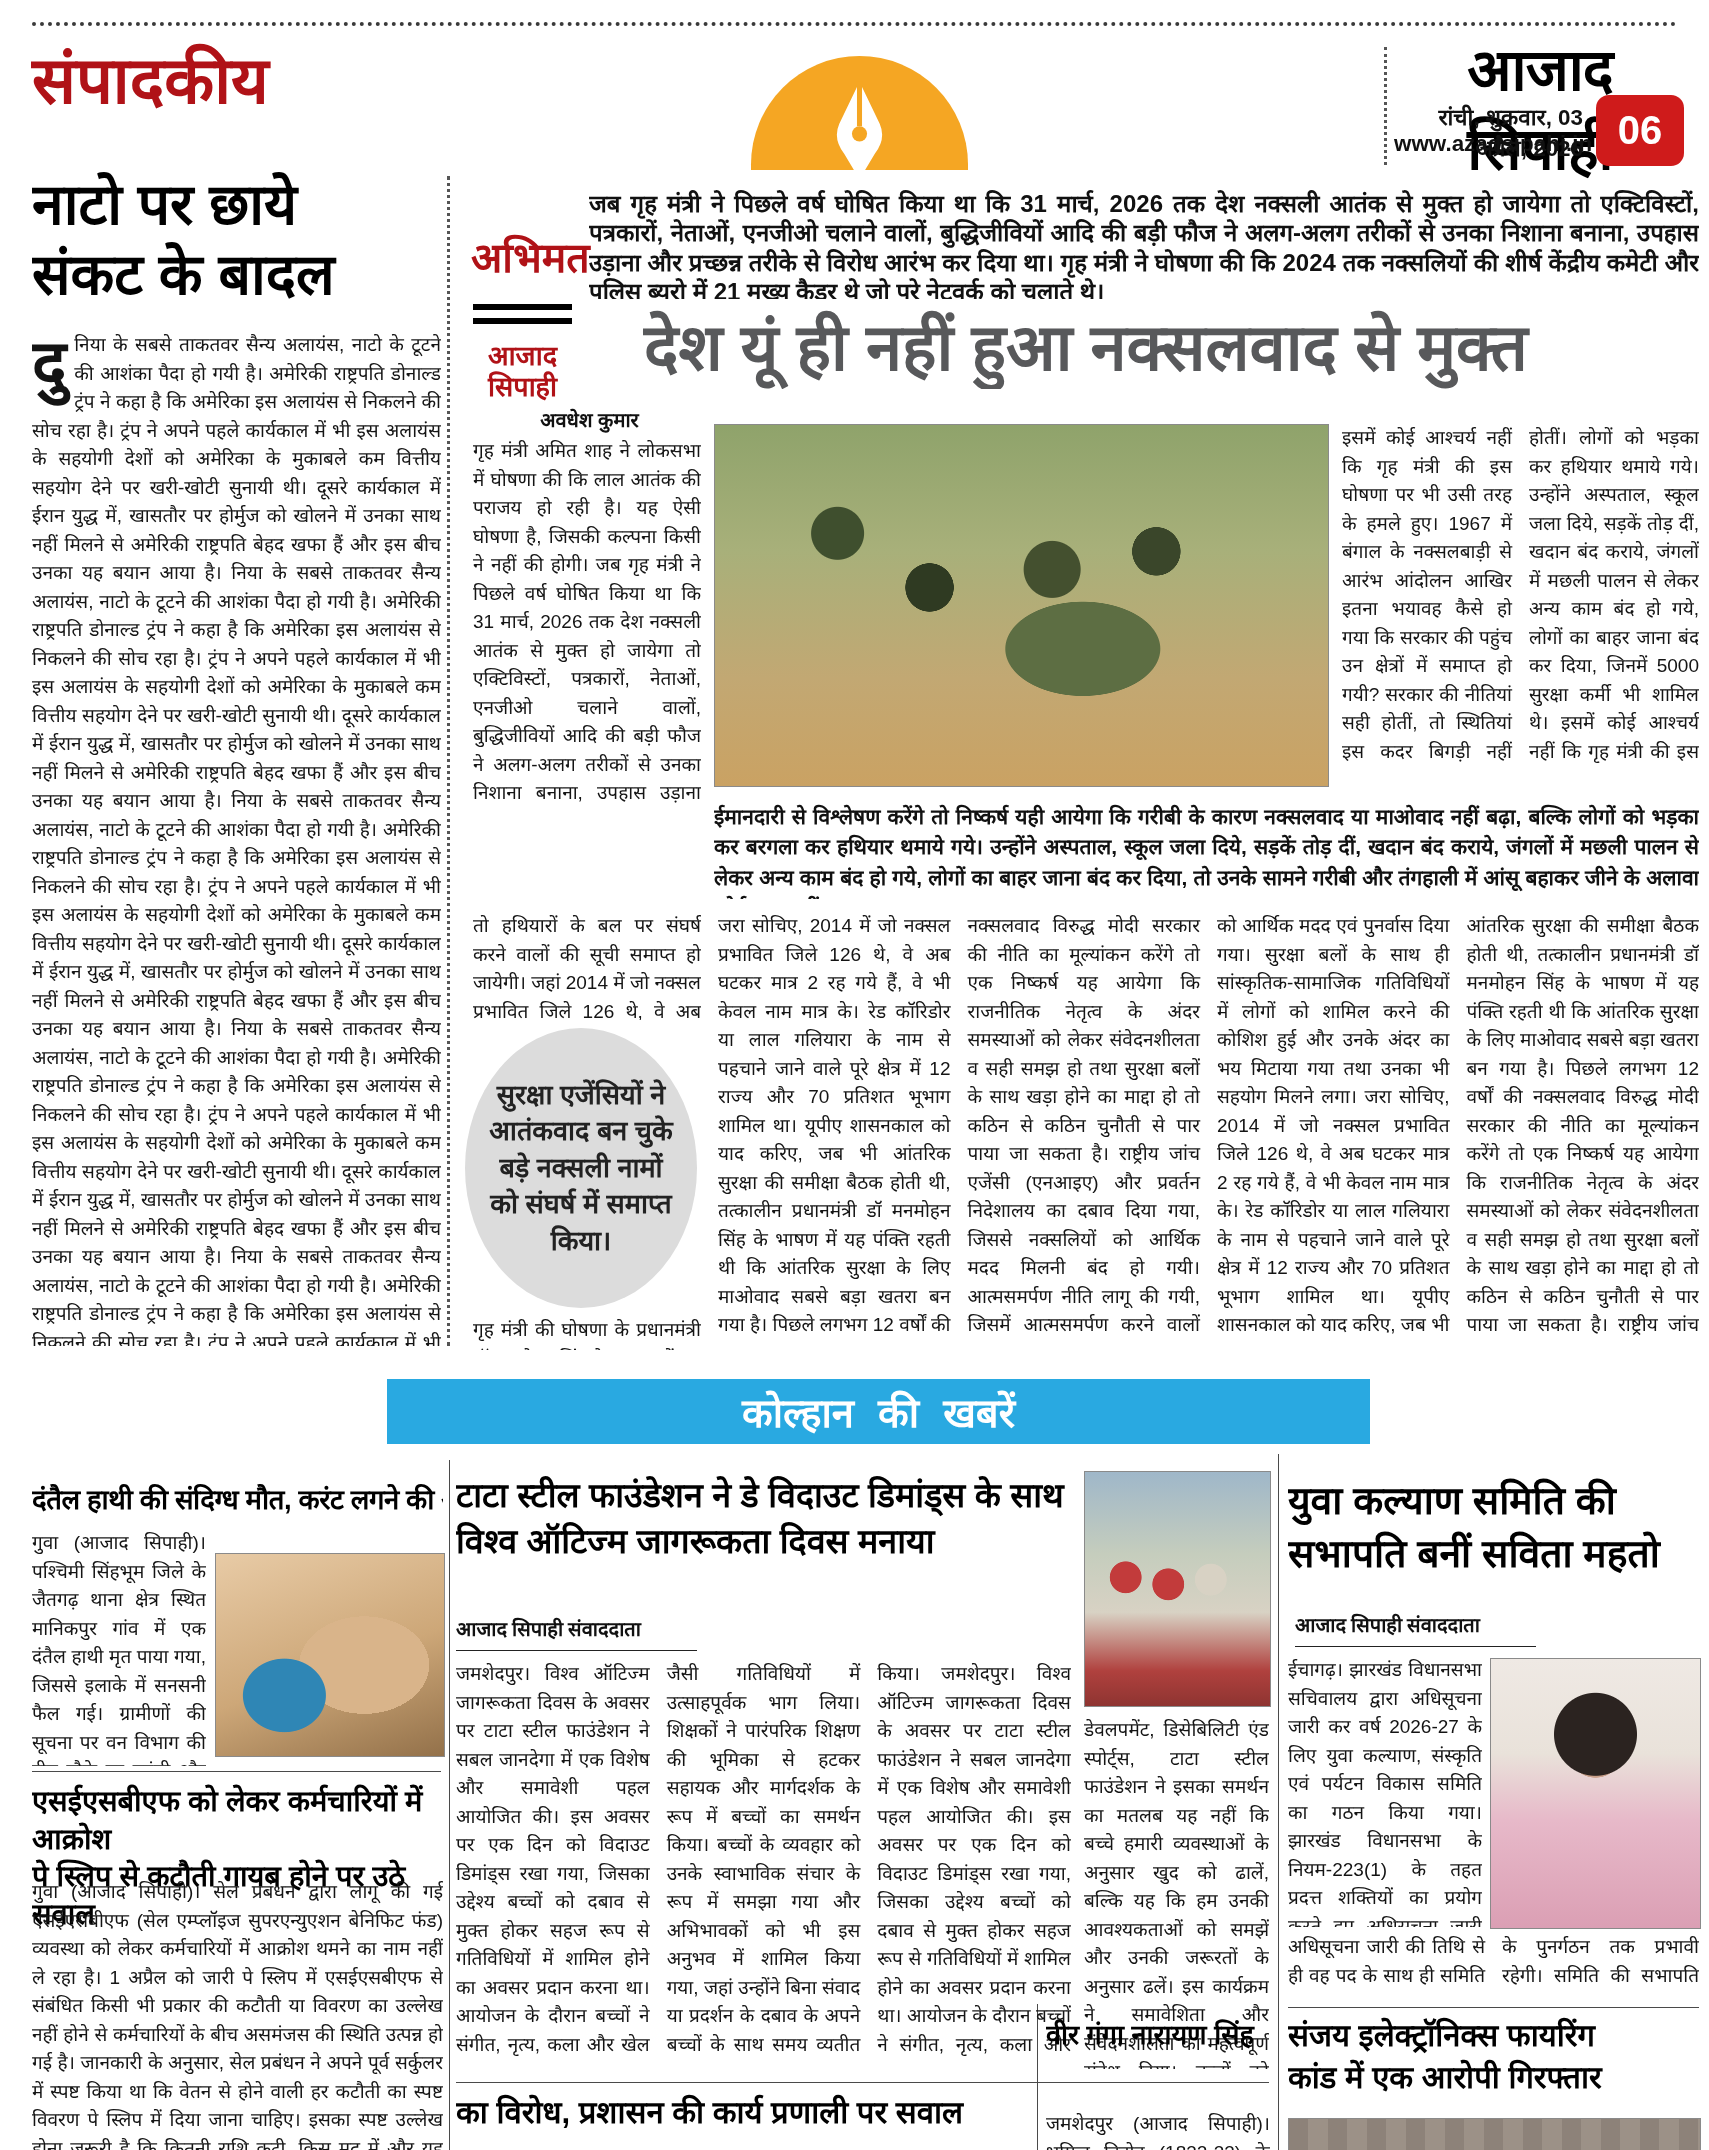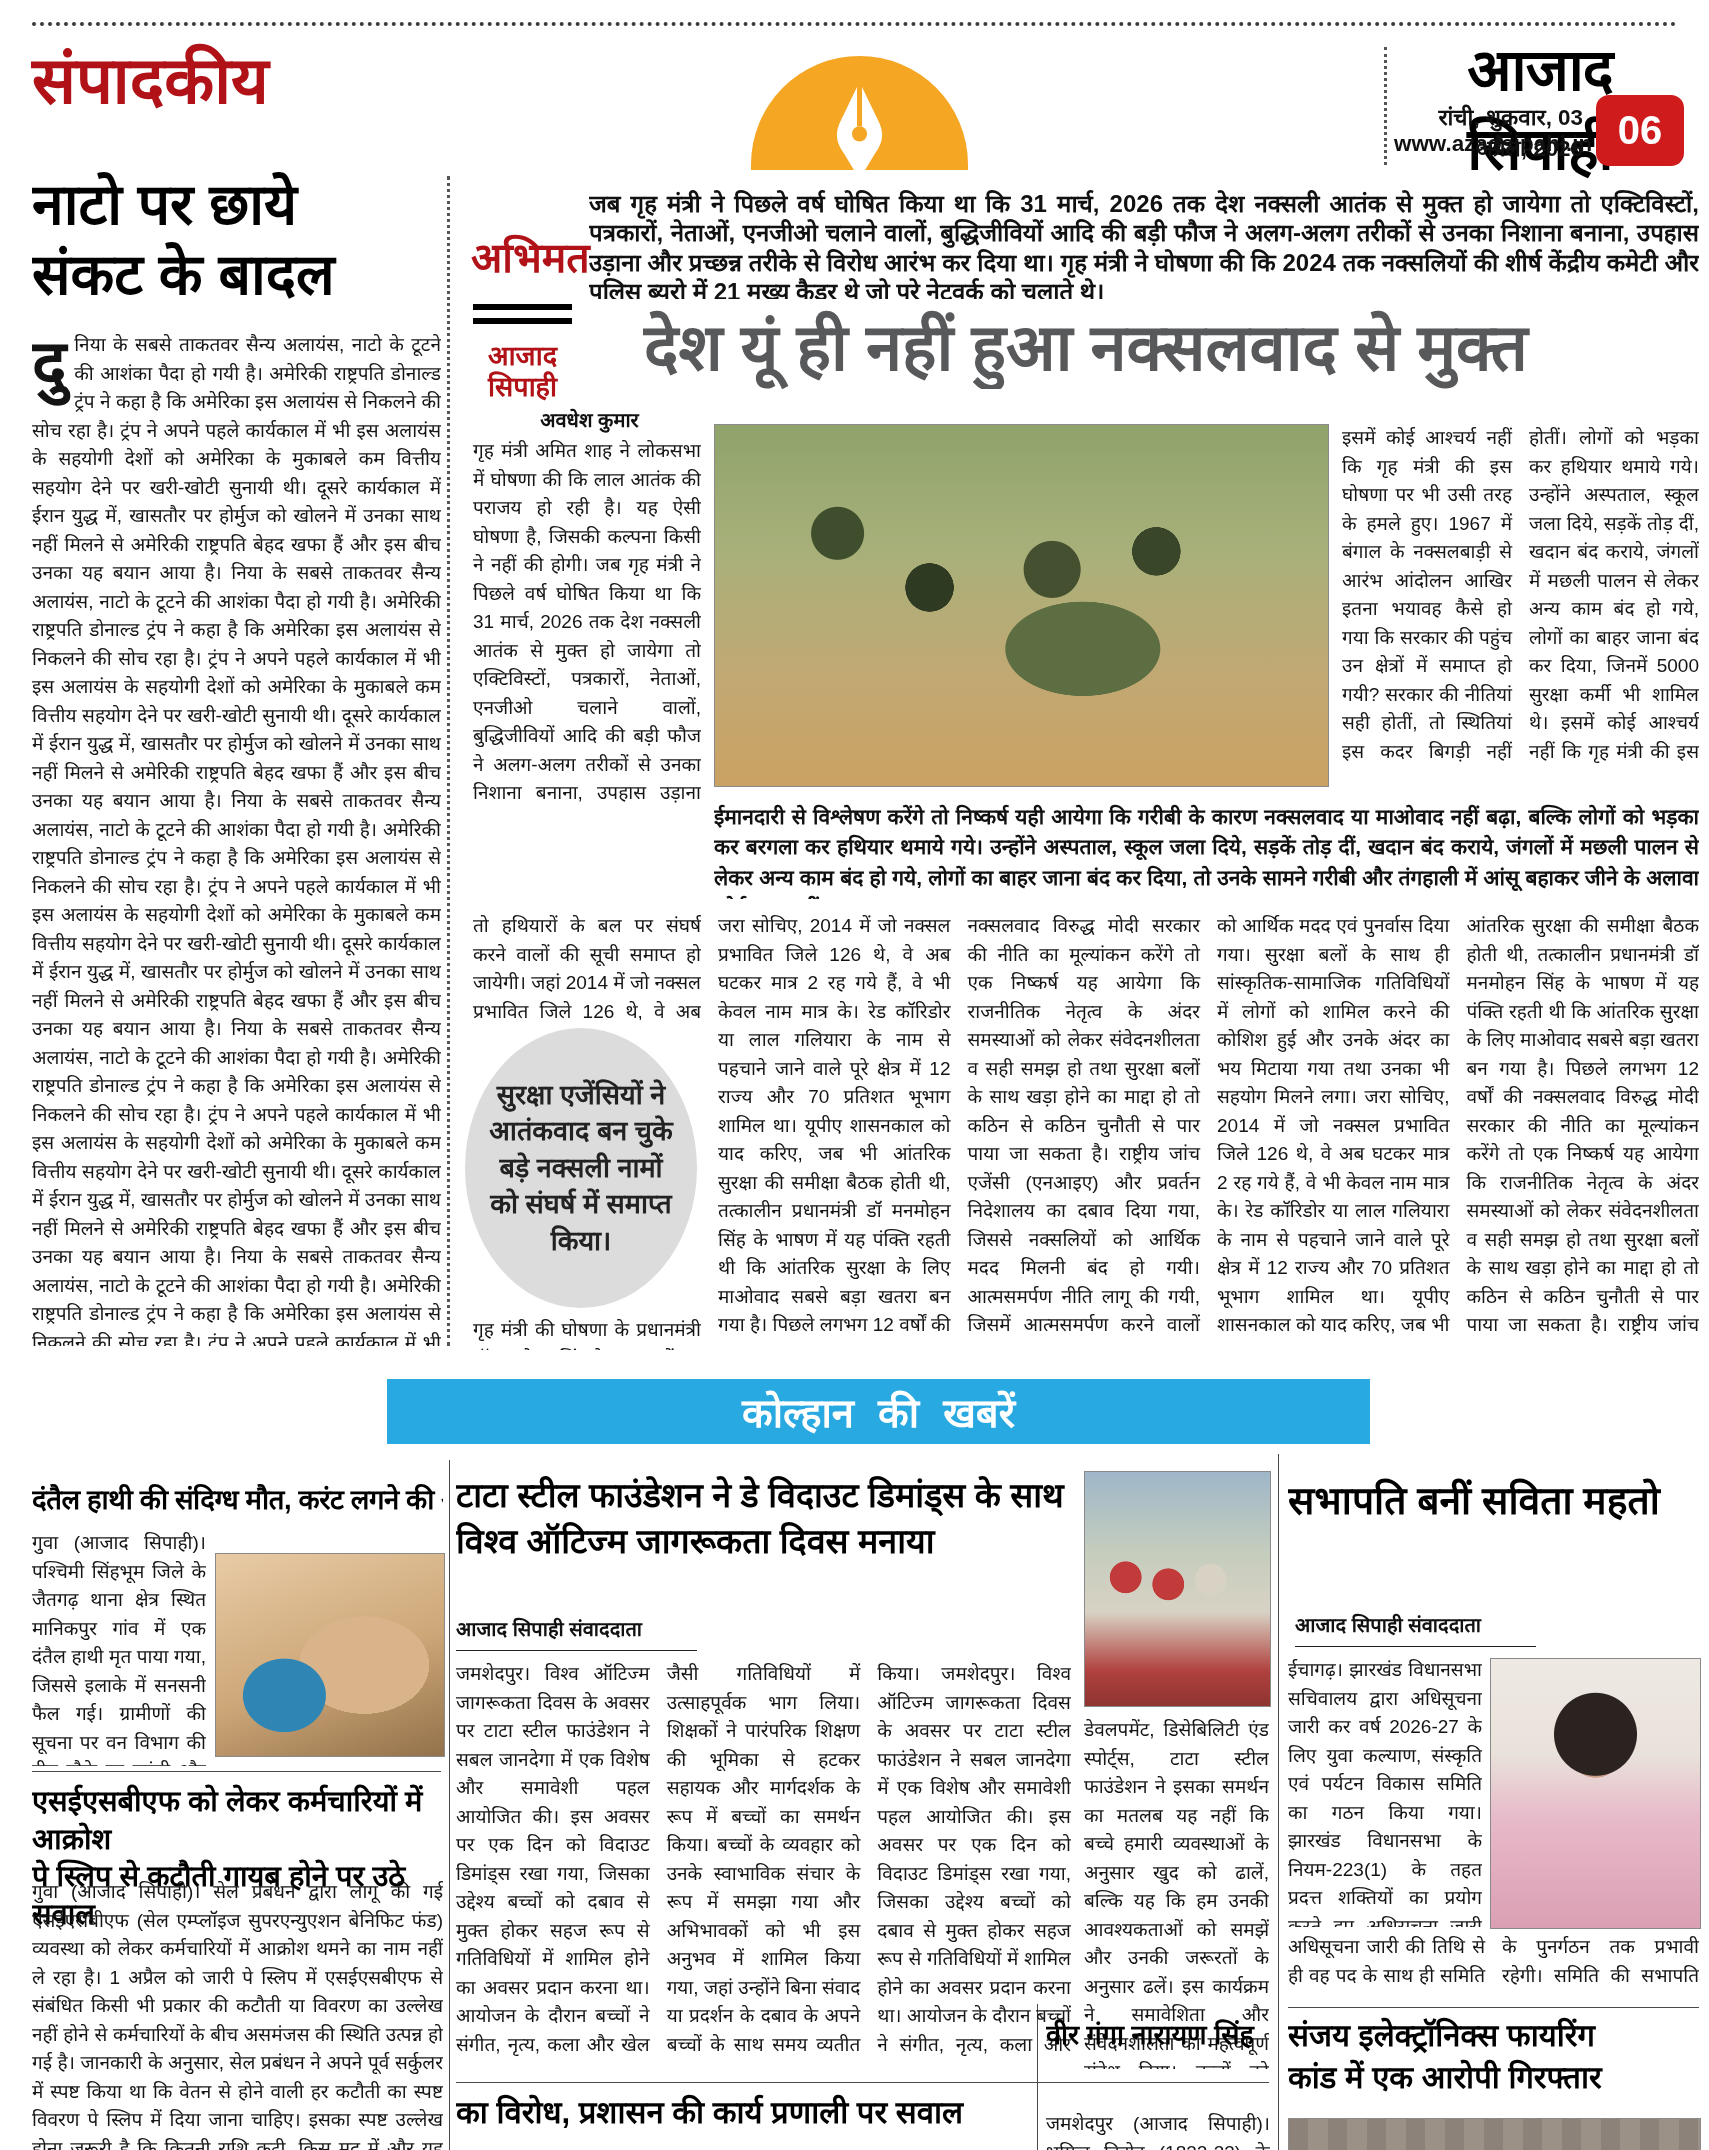--- a/index.html
+++ b/index.html
@@ -7,21 +7,21 @@
         font-family:"Liberation Sans",sans-serif;color:#111;}
   .abs{position:absolute;}
   .bold{font-weight:bold;}
   .body-txt{font-size:19px;line-height:1.5;text-align:justify;overflow:hidden;color:#141414;}
   .hl{font-weight:bold;color:#000;overflow:hidden;}
   .photo{border:0.9px solid #8a8a8a;overflow:hidden;}
   .dotted-h{border-top:4.3px dotted #3a3a3a;height:0;}
   .dotted-v{border-left:3.4px dotted #555;width:0;}
   .solid-v{background:#4a4a4a;width:1.3px;}
   .solid-h{background:#4a4a4a;height:1.3px;}
-  .byline-rule{border-bottom:1.7px solid #222;}
+  .byline-rule{border-bottom:1.7px solid #222;font-family:Liberation Serif, serif;}
   .dropcap{float:left;font-size:65px;line-height:0.9;font-weight:bold;padding:4.3px 7.7px 0 0;}
   .ellipse-quote{background:var(--quote-bg);border-radius:50%;display:flex;align-items:center;
        justify-content:center;text-align:center;font-weight:bold;font-size:27px;line-height:1.35;
        padding:26px 21.5px;box-sizing:border-box;color:#222;}
 </style>
 </head>
 <body>
 
 <div id="page">
 
@@ -127,20 +127,21 @@
   <div class="abs hl" style="left:456px;top:2093px;width:576px;font-size:31px;line-height:1.3;">
     <div>का विरोध, प्रशासन की कार्य प्रणाली पर सवाल</div>
   </div>
 
   <div class="abs hl" style="left:1046px;top:2017px;width:224px;font-size:27px;line-height:1.35;">
     <div>वीर गंगा नारायण सिंह</div>
   </div>
   <div class="abs body-txt" style="left:1046px;top:2110px;width:224px;height:518px;">जमशेदपुर (आजाद सिपाही)। भूमिज विद्रोह (1832-33) के महानायक वीर शहीद गंगा नारायण सिंह की जयंती 25 अप्रैल को बिष्टुपुर स्थित रीगल (गोपाल) मैदान में भव्य रूप से मनाई जाएगी। इस आयोजन में सिंहभूम प्रमंडल के तीनों जिलों के साथ ओडिशा, पश्चिम बंगाल और असम से भी प्रतिनिधियों के साथ करीब 50 हजार लोगों की भागीदारी होगी। कार्यक्रम की शुरुआत सुबह पूजा-अर्चना से होगी, जिसमें मुख्यमंत्री समेत कई गणमान्य अतिथियों के शामिल होने की संभावना है। शाम में विशाल जनसभा होगी, जिसमें मुख्यमंत्री हेमंत सोरेन, मंत्रीगण और टाटा स्टील के अधिकारी आमंत्रित हैं।</div>
 
   <div class="abs hl" style="left:1288px;top:1475px;width:411px;font-size:39px;line-height:1.35;">
+    <div>युवा कल्याण समिति की</div>
     <div>सभापति बनीं सविता महतो</div>
   </div>
   <div class="abs bold byline-rule" style="left:1295px;top:1611px;width:241px;font-size:20px;padding-bottom:7.7px;">आजाद सिपाही संवाददाता</div>
   <div class="abs body-txt" style="left:1288px;top:1656px;width:194px;height:271px;">ईचागढ़। झारखंड विधानसभा सचिवालय द्वारा अधिसूचना जारी कर वर्ष 2026-27 के लिए युवा कल्याण, संस्कृति एवं पर्यटन विकास समिति का गठन किया गया। झारखंड विधानसभा के नियम-223(1) के तहत प्रदत्त शक्तियों का प्रयोग करते हुए अधिसूचना जारी की गई है।</div>
   <div class="abs photo" style="left:1490px;top:1658px;width:209px;height:269px;background:
        radial-gradient(circle at 50% 28%, #2b2320 0 41px, transparent 42px),
        radial-gradient(circle at 50% 34%, #caa08a 0 27px, transparent 27.5px),
        linear-gradient(180deg,#efe9e4 0%,#e9e2da 35%,#e7b9c9 60%,#db9fb4 100%);"></div>
   <div class="abs body-txt" style="left:1288px;top:1933px;width:411px;height:67px;column-count:2;column-gap:17px;">अधिसूचना जारी की तिथि से ही वह पद के साथ ही समिति के पुनर्गठन तक प्रभावी रहेगी। समिति की सभापति के रूप में ईचागढ़ विधायक श्रीमती सविता महतो को मनोनीत किया गया है। समिति के अन्य सदस्यों में जय मंगल (अनूप सिंह), प्रदीप प्रसाद, श्रीमती रागिनी सिंह और श्रीमती अंबा प्रसाद शामिल हैं। मालूम हो कि वर्ष 2025-26 में भी विधायक सविता महतो युवा कल्याण, संस्कृति एवं पर्यटन विकास समिति के सभापति रह चुकी हैं। इस बार फिर से उन पर भरोसा जताया गया है। सविता महतो ने आज सचिव महतो का आभार व्यक्त किया। अधिसूचना जारी की तिथि से ही वह पद के साथ ही समिति के पुनर्गठन तक प्रभावी रहेगी। समिति की सभापति के रूप में ईचागढ़ विधायक श्रीमती सविता महतो को मनोनीत किया गया है। समिति के अन्य सदस्यों में जय मंगल (अनूप सिंह), प्रदीप प्रसाद, श्रीमती रागिनी सिंह और श्रीमती अंबा प्रसाद शामिल हैं। मालूम हो कि वर्ष 2025-26 में भी विधायक सविता महतो युवा कल्याण, संस्कृति एवं पर्यटन विकास समिति के सभापति रह चुकी हैं। इस बार फिर से उन पर भरोसा जताया गया है। सविता महतो ने आज सचिव महतो का आभार व्यक्त किया। अधिसूचना जारी की तिथि से ही वह पद के साथ ही समिति के पुनर्गठन तक प्रभावी रहेगी। समिति की सभापति के रूप में ईचागढ़ विधायक श्रीमती सविता महतो को मनोनीत किया गया है। समिति के अन्य सदस्यों में जय मंगल (अनूप सिंह), प्रदीप प्रसाद, श्रीमती रागिनी सिंह और श्रीमती अंबा प्रसाद शामिल हैं। मालूम हो कि वर्ष 2025-26 में भी विधायक सविता महतो युवा कल्याण, संस्कृति एवं पर्यटन विकास समिति के सभापति रह चुकी हैं। इस बार फिर से उन पर भरोसा जताया गया है। सविता महतो ने आज सचिव महतो का आभार व्यक्त किया। अधिसूचना जारी की तिथि से ही वह पद के साथ ही समिति के पुनर्गठन तक प्रभावी रहेगी। समिति की सभापति के रूप में ईचागढ़ विधायक श्रीमती सविता महतो को मनोनीत किया गया है। समिति के अन्य सदस्यों में जय मंगल (अनूप सिंह), प्रदीप प्रसाद, श्रीमती रागिनी सिंह और श्रीमती अंबा प्रसाद शामिल हैं। मालूम हो कि वर्ष 2025-26 में भी विधायक सविता महतो युवा कल्याण, संस्कृति एवं पर्यटन विकास समिति के सभापति रह चुकी हैं। इस बार फिर से उन पर भरोसा जताया गया है। सविता महतो ने आज सचिव महतो का आभार व्यक्त किया। अधिसूचना जारी की तिथि से ही वह पद के साथ ही समिति के पुनर्गठन तक प्रभावी रहेगी। समिति की सभापति के रूप में ईचागढ़ विधायक श्रीमती सविता महतो को मनोनीत किया गया है। समिति के अन्य सदस्यों में जय मंगल (अनूप सिंह), प्रदीप प्रसाद, श्रीमती रागिनी सिंह और श्रीमती अंबा प्रसाद शामिल हैं। मालूम हो कि वर्ष 2025-26 में भी विधायक सविता महतो युवा कल्याण, संस्कृति एवं पर्यटन विकास समिति के सभापति रह चुकी हैं। इस बार फिर से उन पर भरोसा जताया गया है। सविता महतो ने आज सचिव महतो का आभार व्यक्त किया। अधिसूचना जारी की तिथि से ही वह पद के साथ ही समिति के पुनर्गठन तक प्रभावी रहेगी। समिति की सभापति के रूप में ईचागढ़ विधायक श्रीमती सविता महतो को मनोनीत किया गया है। समिति के अन्य सदस्यों में जय मंगल (अनूप सिंह), प्रदीप प्रसाद, श्रीमती रागिनी सिंह और श्रीमती अंबा प्रसाद शामिल हैं। मालूम हो कि वर्ष 2025-26 में भी विधायक सविता महतो युवा कल्याण, संस्कृति एवं पर्यटन विकास समिति के सभापति रह चुकी हैं। इस बार फिर से उन पर भरोसा जताया गया है। सविता महतो ने आज सचिव महतो का आभार व्यक्त किया। अधिसूचना जारी की तिथि से ही वह पद के साथ ही समिति के पुनर्गठन तक प्रभावी रहेगी। समिति की सभापति के रूप में ईचागढ़ विधायक श्रीमती सविता महतो को मनोनीत किया गया है। समिति के अन्य सदस्यों में जय मंगल (अनूप सिंह), प्रदीप प्रसाद, श्रीमती रागिनी सिंह और श्रीमती अंबा प्रसाद शामिल हैं। मालूम हो कि वर्ष 2025-26 में भी विधायक सविता महतो युवा कल्याण, संस्कृति एवं पर्यटन विकास समिति के सभापति रह चुकी हैं। इस बार फिर से उन पर भरोसा जताया गया है। सविता महतो ने आज सचिव महतो का आभार व्यक्त किया।</div>
 

